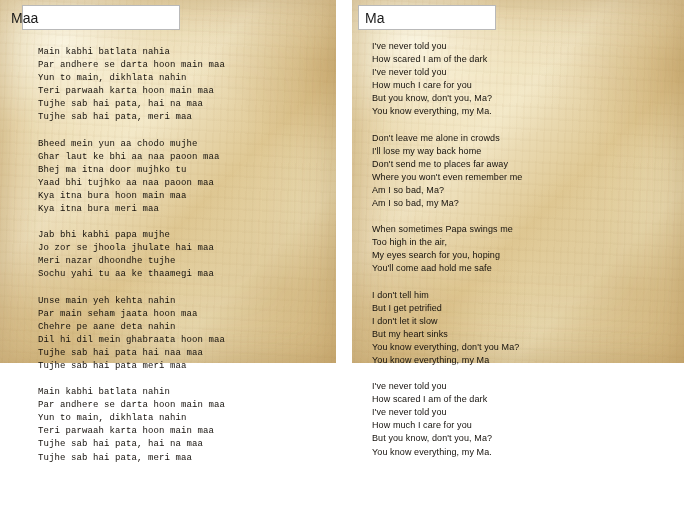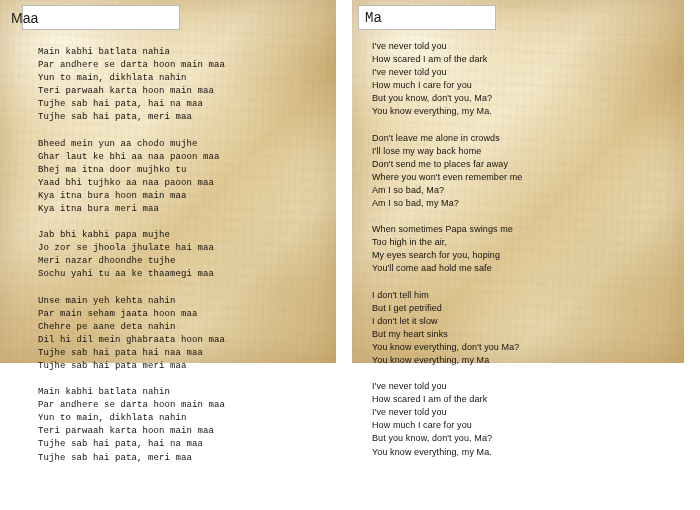--- a/index.html
+++ b/index.html
@@ -58,21 +58,21 @@
   }
   .title-box .title-text {
     position: absolute;
     left: -12px;
     top: 4px;
     font-size: 14px;
     color: #1a1a1a;
     white-space: nowrap;
   }
   .left .title-box { left: 22px; width: 158px; }
-  .right .title-box { left: 6px; width: 138px; font-family: Liberation Mono, monospace; }
+  .right .title-box { left: 6px; width: 138px; }
   .right .title-box .title-text { left: 6px; }
 
   .lyrics {
     position: absolute;
     font-size: 9px;
     line-height: 13.1px;
     color: #15110c;
     white-space: pre;
     letter-spacing: 0.1px;
   }

